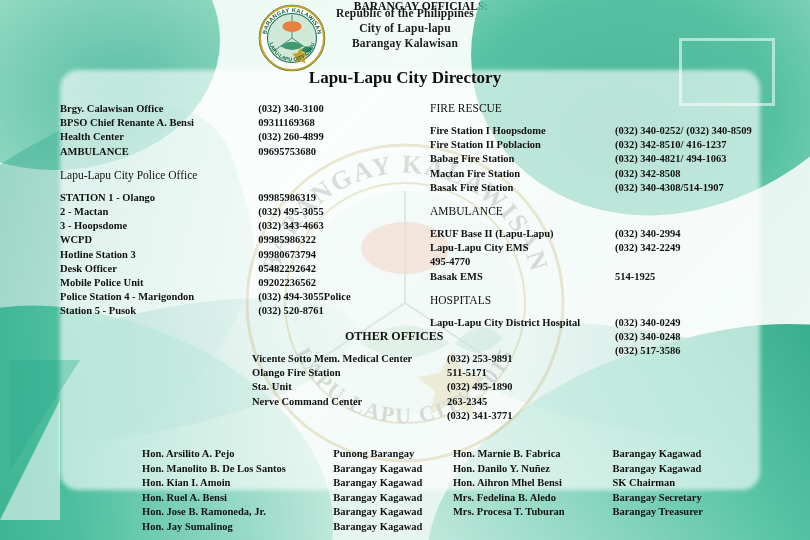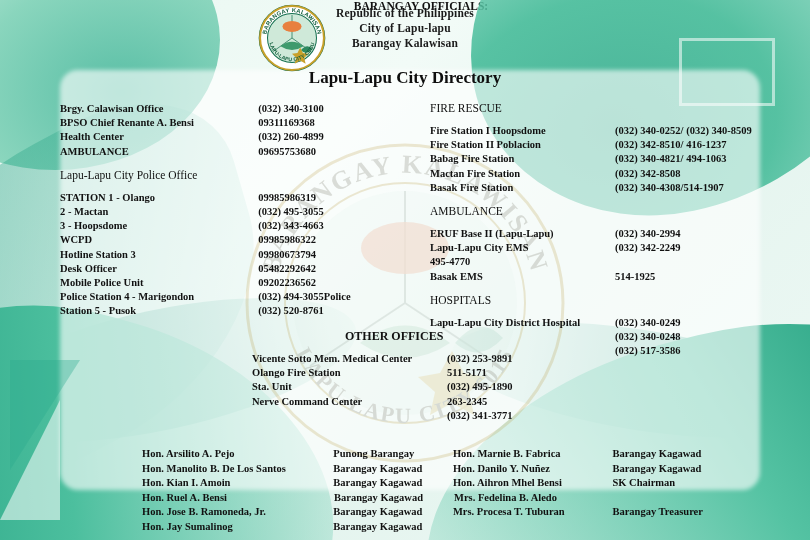--- a/index.html
+++ b/index.html
@@ -441,20 +441,21 @@
     <div class="row">
       <span class="name1">Hon. Kian I. Amoin</span>
       <span class="pos1">Barangay Kagawad</span>
       <span class="name2">Hon. Aihron Mhel Bensi</span>
       <span class="pos2">SK Chairman</span>
     </div>
     <div class="row">
       <span class="name1">Hon. Ruel A. Bensi</span>
       <span class="pos1">Barangay Kagawad</span>
       <span class="name2">Mrs. Fedelina B. Aledo</span>
+      <span class="pos2">Barangay Secretary</span>
     </div>
     <div class="row">
       <span class="name1">Hon. Jose B. Ramoneda, Jr.</span>
       <span class="pos1">Barangay Kagawad</span>
       <span class="name2">Mrs. Procesa T. Tuburan</span>
       <span class="pos2">Barangay Treasurer</span>
     </div>
     <div class="row">
       <span class="name1">Hon. Jay Sumalinog</span>
       <span class="pos1">Barangay Kagawad</span>

